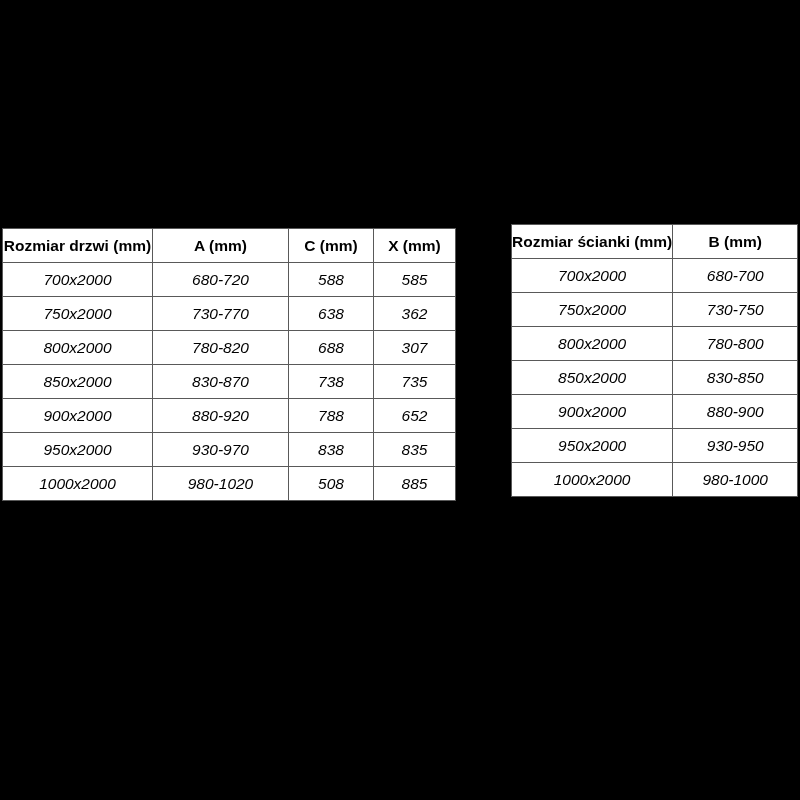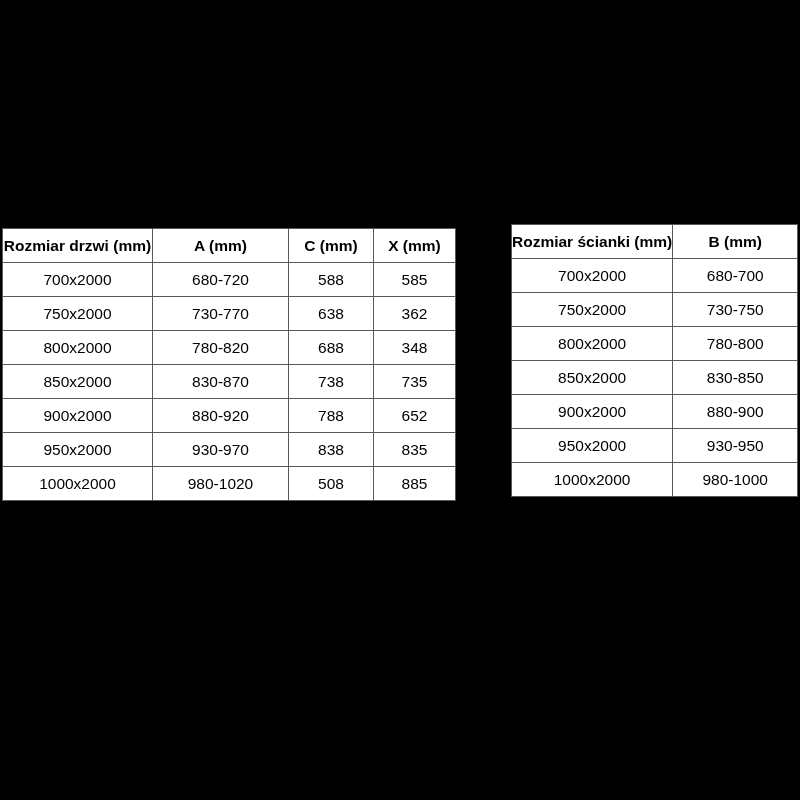--- a/index.html
+++ b/index.html
@@ -32,20 +32,21 @@
     font-size: 15.5px;
     color: #000000;
     white-space: nowrap;
     overflow: hidden;
   }
   table.spec th {
     font-weight: bold;
   }
   table.spec td {
     font-weight: normal;
+    font-style: italic;
   }
   #doors-table { left: 2px; top: 228px; }
   #doors-table col.c0 { width: 150px; }
   #doors-table col.c1 { width: 136px; }
   #doors-table col.c2 { width: 85px; }
   #doors-table col.c3 { width: 82px; }
   #walls-table { left: 511px; top: 224px; }
   #walls-table col.c0 { width: 154px; }
   #walls-table col.c1 { width: 125px; }
 </style>
@@ -79,21 +80,21 @@
         <tr>
           <td>750x2000</td>
           <td>730-770</td>
           <td>638</td>
           <td>362</td>
         </tr>
         <tr>
           <td>800x2000</td>
           <td>780-820</td>
           <td>688</td>
-          <td>348</td>
+          <td>307</td>
         </tr>
         <tr>
           <td>850x2000</td>
           <td>830-870</td>
           <td>738</td>
           <td>735</td>
         </tr>
         <tr>
           <td>900x2000</td>
           <td>880-920</td>

